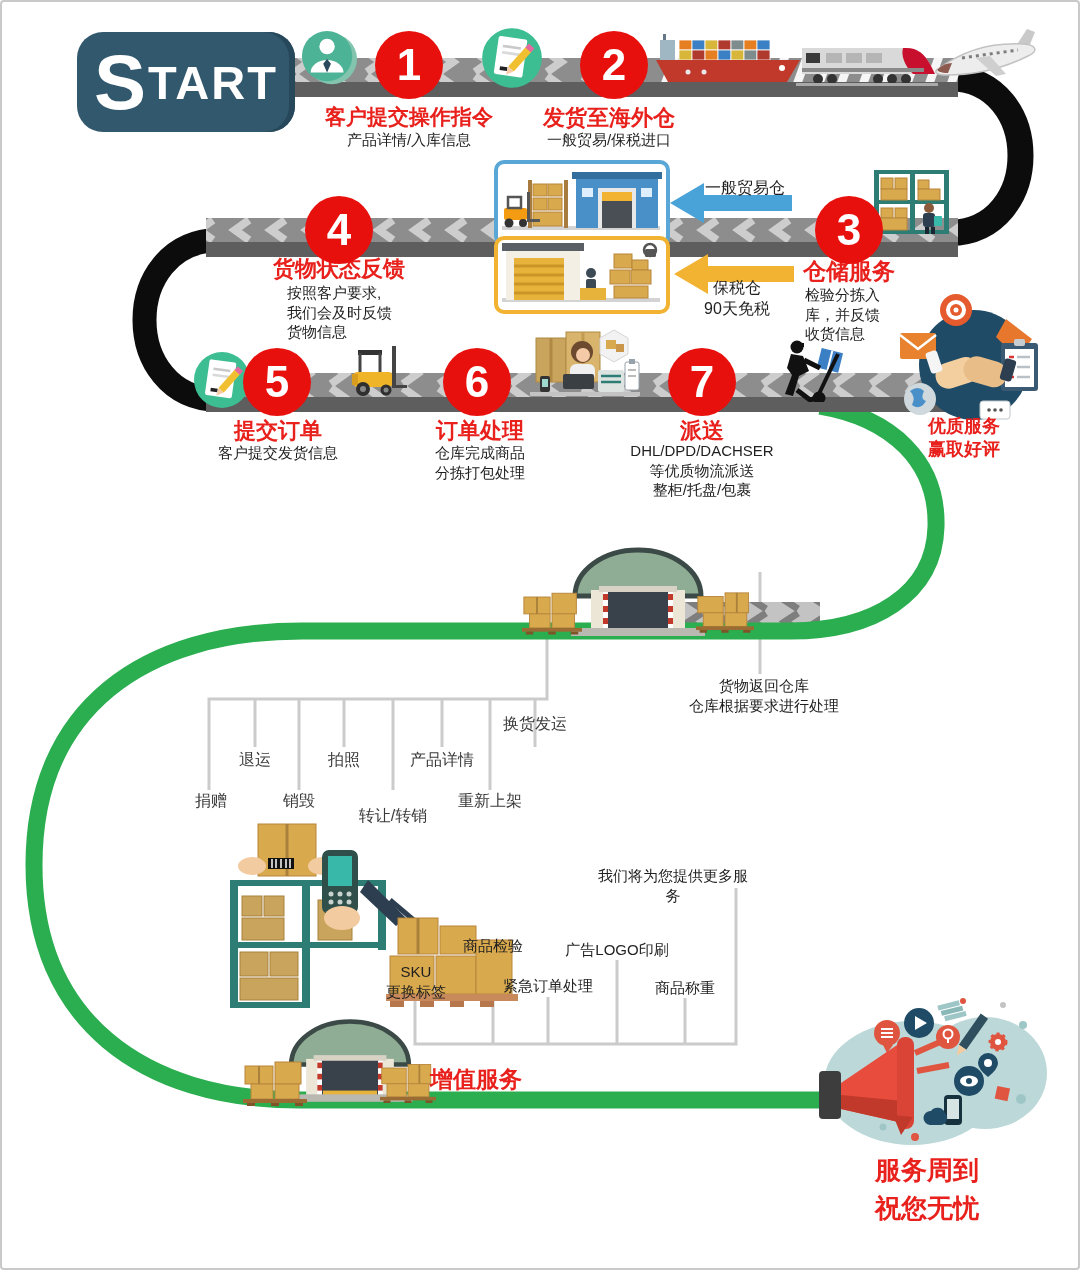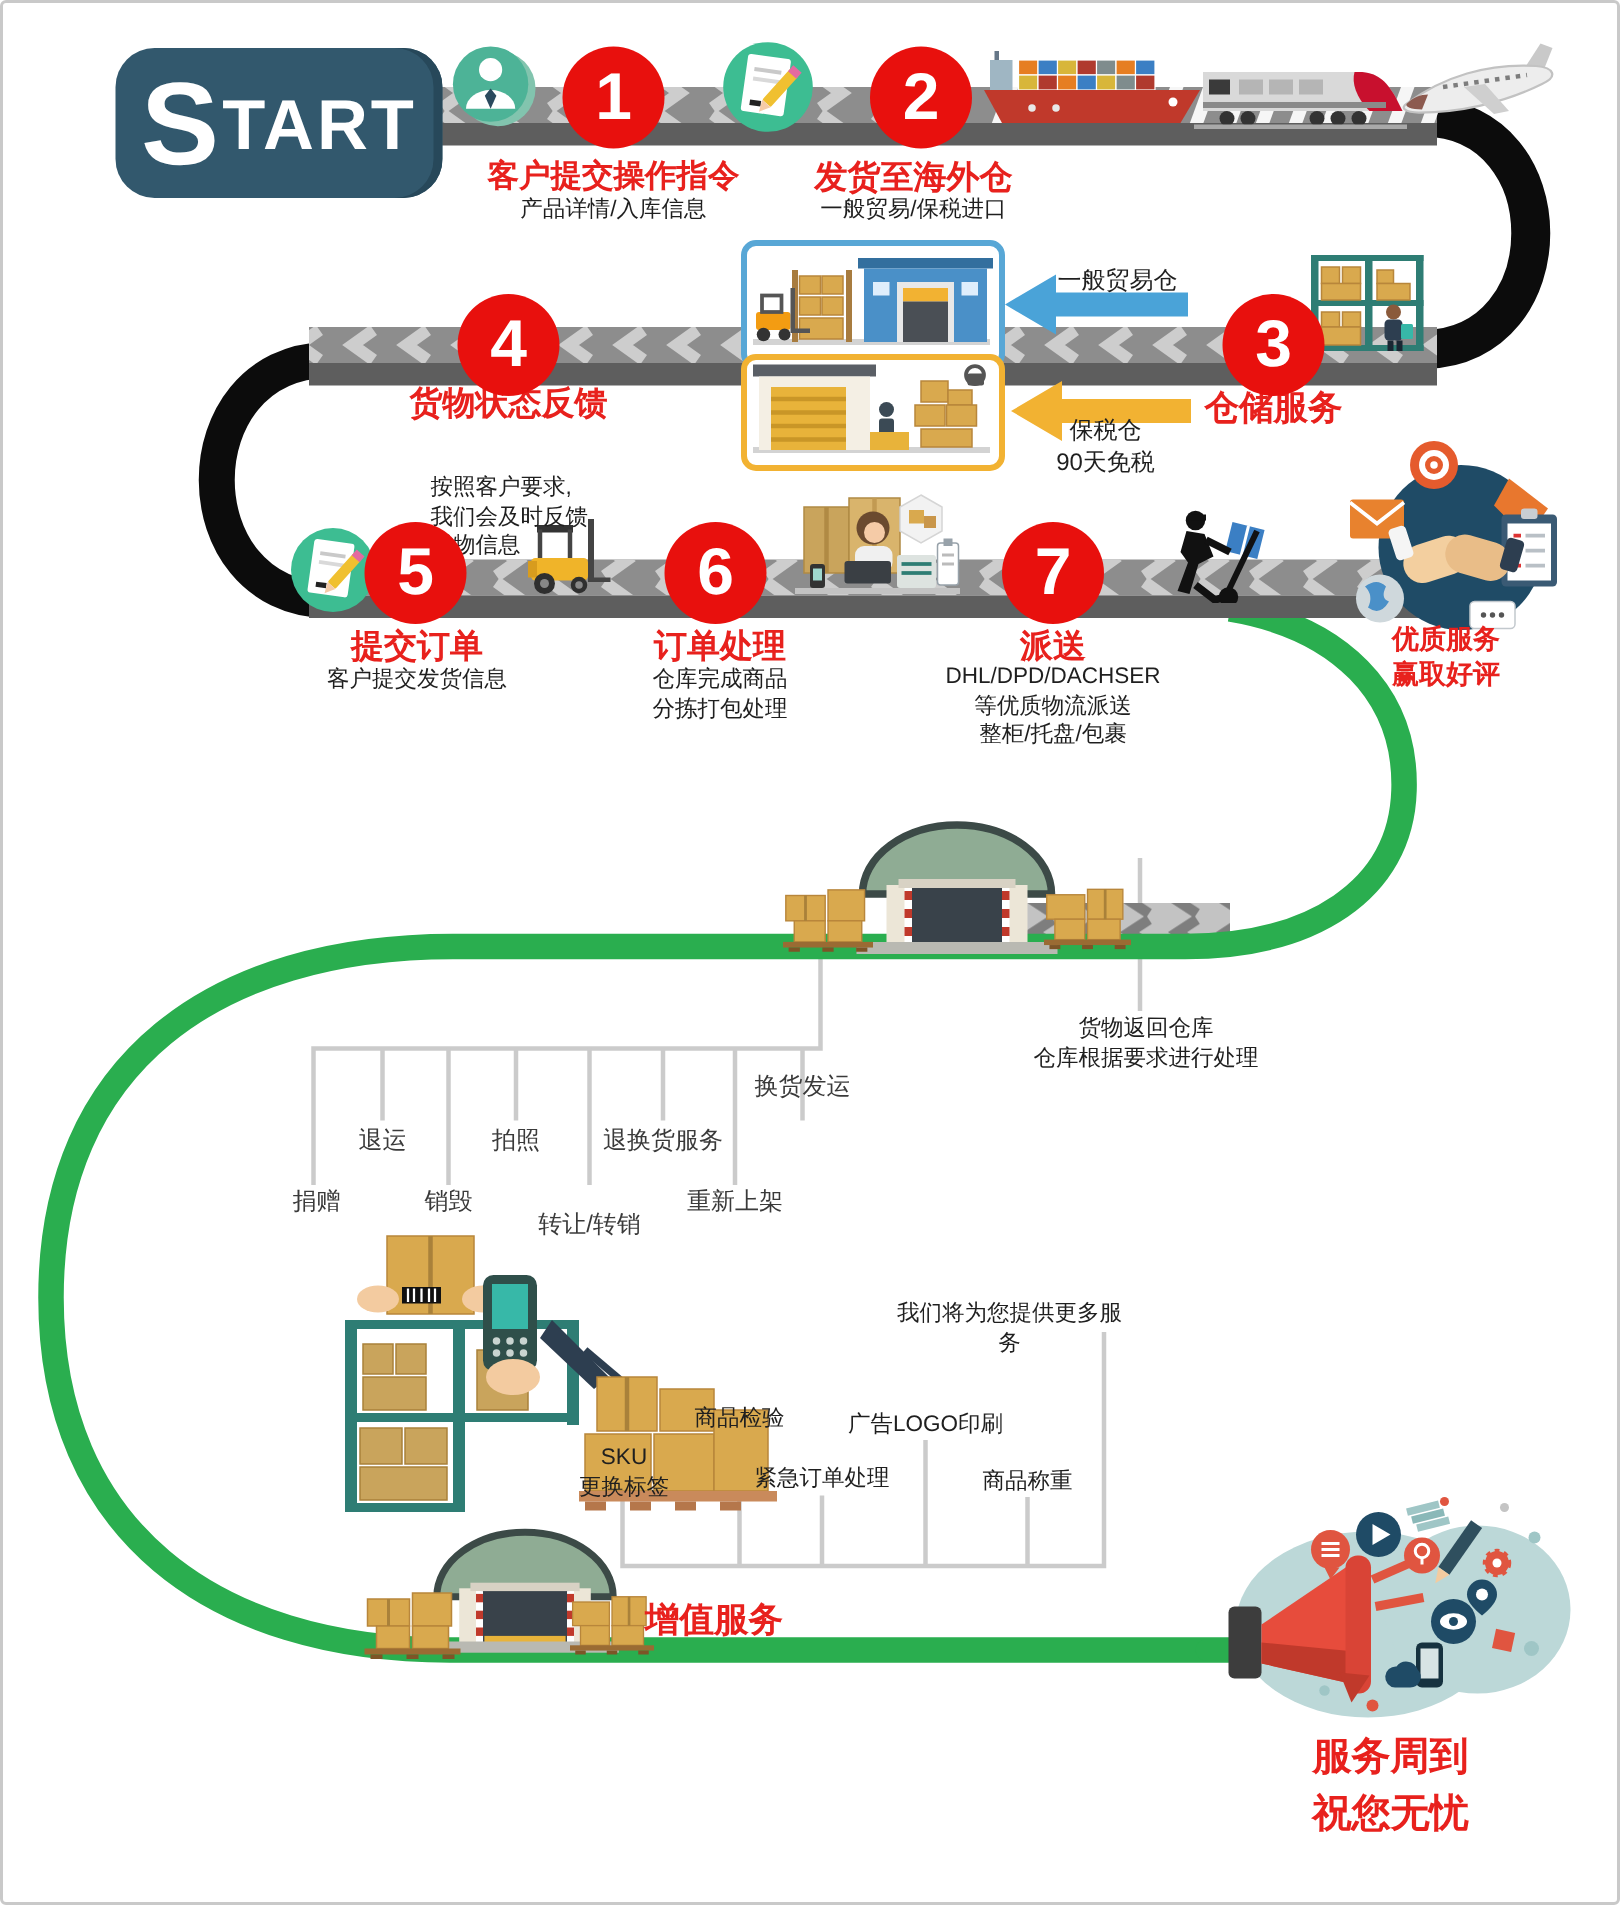--- a/index.html
+++ b/index.html
@@ -17,21 +17,21 @@
   }
   .start-badge .s-big{font-size:78px;line-height:78px;}
   .start-badge .s-rest{font-size:47px;line-height:47px;}
   .step-circle{
     position:absolute;width:68px;height:68px;border-radius:50%;
     background:#e8100d;color:#fff;font-weight:bold;font-size:44px;
     display:flex;align-items:center;justify-content:center;z-index:30;
   }
   .t-title{position:absolute;color:#e8211d;font-weight:bold;text-align:center;z-index:25;}
   .t-sub{position:absolute;color:#1f1f1f;font-size:15px;line-height:1.3;text-align:center;z-index:25;}
-  .t-sub.left{text-align:left;margin-top:32px;}
+  .t-sub.left{text-align:left;}
   .t-opt{position:absolute;color:#3a3a3a;font-size:16px;text-align:center;z-index:25;}
   .ill{position:absolute;z-index:10;}
   .ill svg{display:block;width:100%;height:100%;}
   .card{position:absolute;background:#fff;border-radius:10px;z-index:12;}
   .card-blue{border:4px solid #58a7d6;}
   .card-yellow{border:4px solid #f2b232;}
 </style>
 </head>
 <body>
 
@@ -131,20 +131,25 @@
   <div class="step-circle" style="left:441px;top:346px;">6</div>
   <div class="step-circle" style="left:666px;top:346px;">7</div>
 
   <div class="t-title" style="left:307px;top:101px;width:200px;font-size:21px;">客户提交操作指令</div>
   <div class="t-sub" style="left:307px;top:128px;width:200px;">产品详情/入库信息</div>
 
   <div class="t-title" style="left:507px;top:101px;width:200px;font-size:22px;">发货至海外仓</div>
   <div class="t-sub" style="left:507px;top:128px;width:200px;">一般贸易/保税进口</div>
 
   <div class="t-title" style="left:797px;top:254px;width:100px;font-size:23px;">仓储服务</div>
+  <div class="t-sub left" style="left:803px;top:283px;width:100px;">
+    <div>检验分拣入</div>
+    <div>库，并反馈</div>
+    <div>收货信息</div>
+  </div>
 
   <div class="t-title" style="left:237px;top:252px;width:200px;font-size:22px;">货物状态反馈</div>
   <div class="t-sub left" style="left:285px;top:281px;width:140px;">
     <div>按照客户要求,</div>
     <div>我们会及时反馈</div>
     <div>货物信息</div>
   </div>
 
   <div class="t-title" style="left:176px;top:414px;width:200px;font-size:22px;">提交订单</div>
   <div class="t-sub" style="left:176px;top:441px;width:200px;">客户提交发货信息</div>
@@ -172,21 +177,21 @@
     <div>保税仓</div>
     <div>90天免税</div>
   </div>
 
   <div class="t-sub" style="left:662px;top:674px;width:200px;">
     <div>货物返回仓库</div>
     <div>仓库根据要求进行处理</div>
   </div>
   <div class="t-opt" style="left:203px;top:748px;width:100px;">退运</div>
   <div class="t-opt" style="left:292px;top:748px;width:100px;">拍照</div>
-  <div class="t-opt" style="left:370px;top:748px;width:140px;">退换货服务</div>
+  <div class="t-opt" style="left:370px;top:748px;width:140px;">产品详情</div>
   <div class="t-opt" style="left:463px;top:712px;width:140px;">换货发运</div>
   <div class="t-opt" style="left:159px;top:789px;width:100px;">捐赠</div>
   <div class="t-opt" style="left:247px;top:789px;width:100px;">销毁</div>
   <div class="t-opt" style="left:321px;top:804px;width:140px;">转让/转销</div>
   <div class="t-opt" style="left:418px;top:789px;width:140px;">重新上架</div>
 
   <div class="t-sub" style="left:590px;top:864px;width:162px;">我们将为您提供更多服务</div>
   <div class="t-sub" style="left:364px;top:960px;width:100px;">
     <div>SKU</div>
     <div>更换标签</div>

